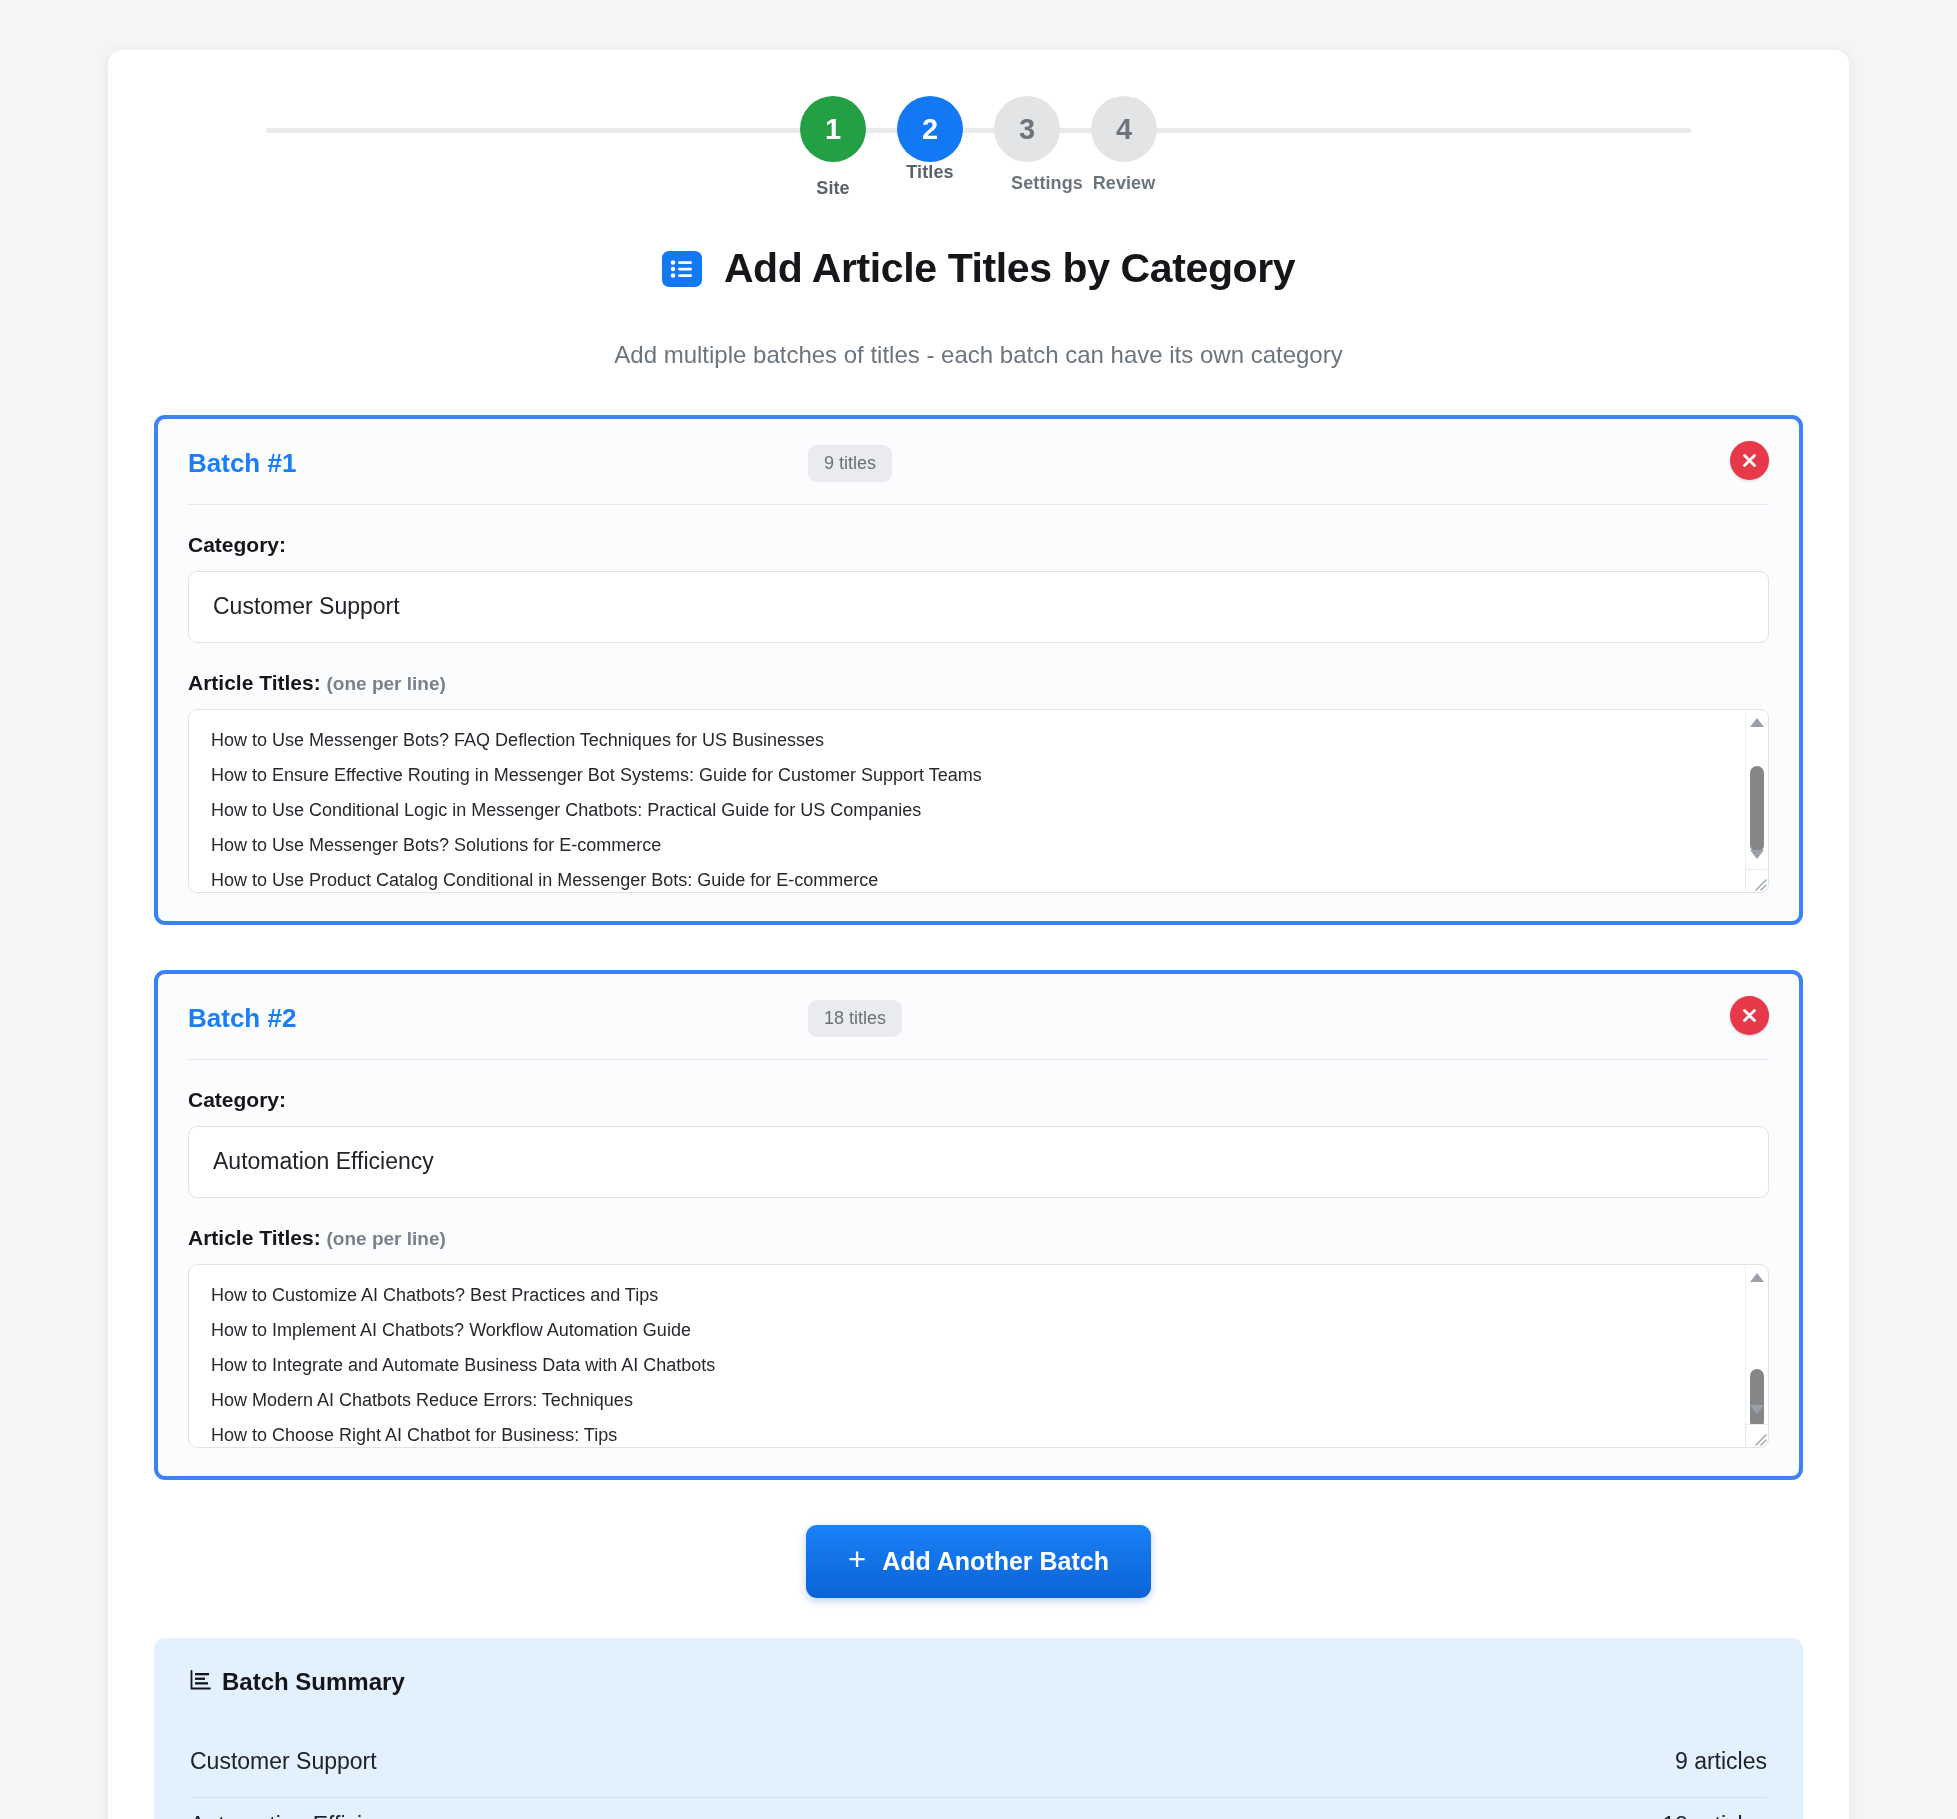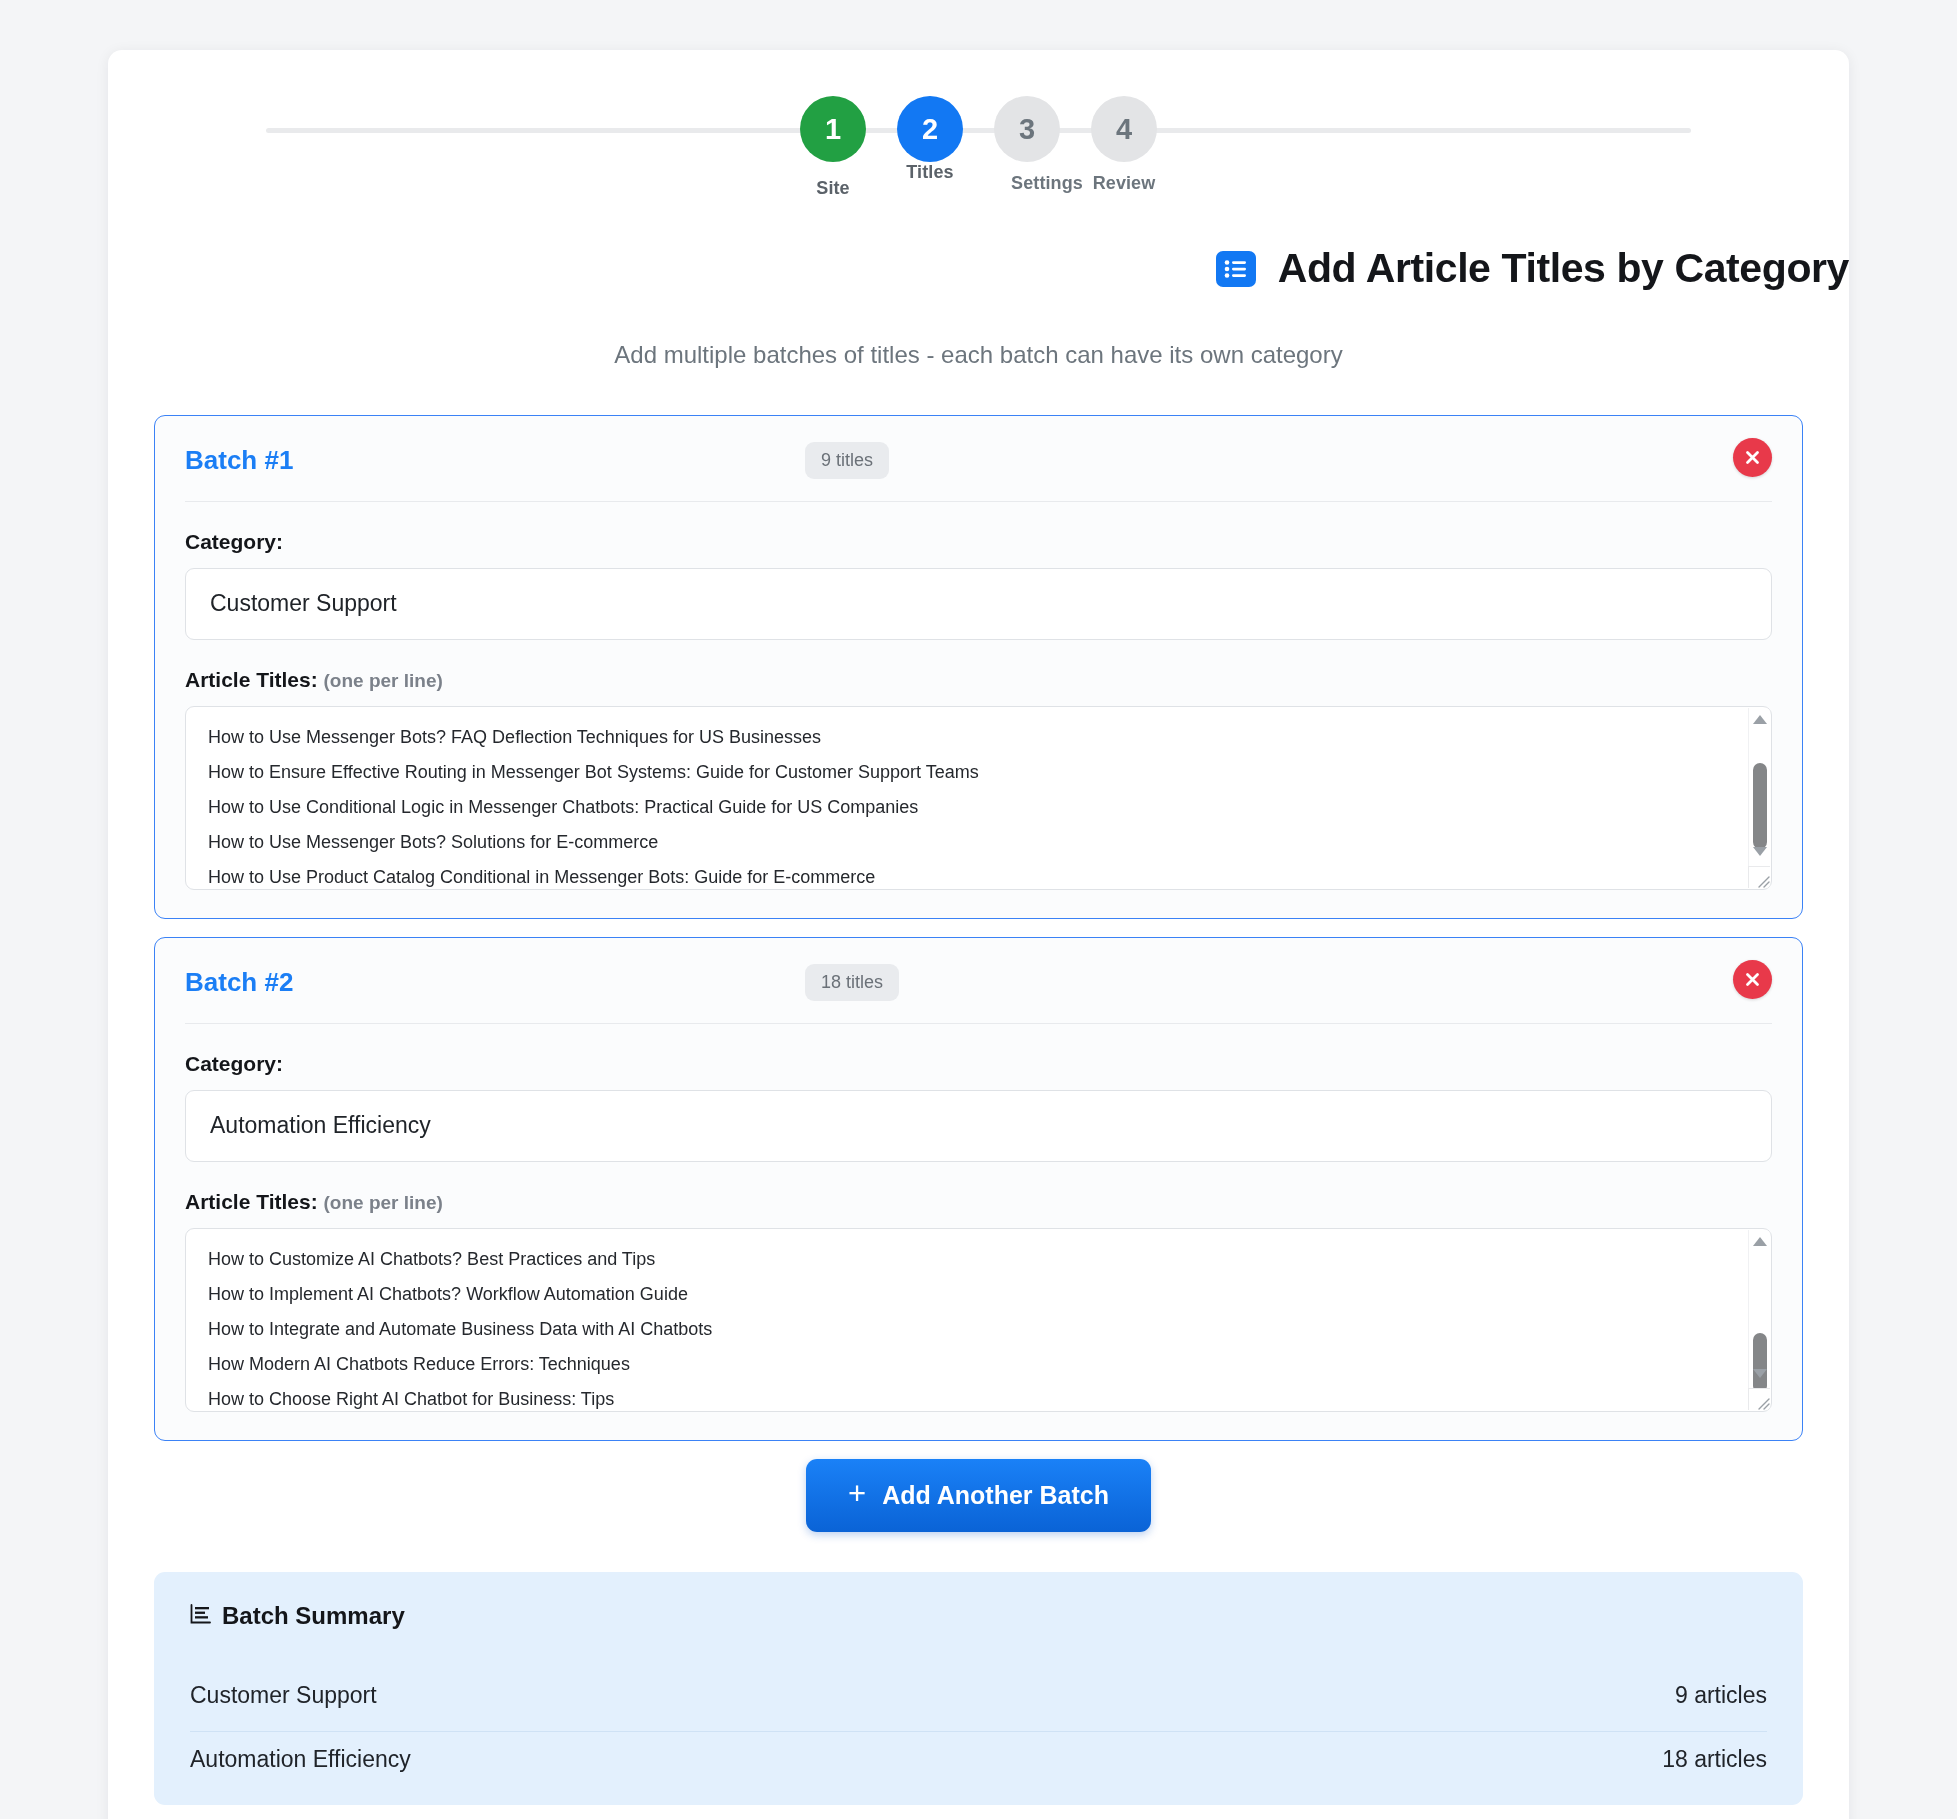--- a/index.html
+++ b/index.html
@@ -49,44 +49,44 @@
     color: #5b6269; letter-spacing: .1px; white-space: nowrap;
   }
   .step-label.muted { color: #6c757d; }
   .step.s-titles .step-label { margin-top: 0; }
   .step.s-settings .step-label { margin-top: 11px; margin-left: 40px; }
   .step.s-review   .step-label { margin-top: 11px; }
   .step.s-site     .step-label { margin-top: 16px; }
 
   
   .heading-row {
-    display: flex; align-items: center; justify-content: flex-end;
+    display: flex; align-items: center; justify-content: center;
     gap: 22px; margin-top: -22px;
   }
   .list-icon {
     width: 40px; height: 36px; border-radius: 7px; background: #1278f3;
     display: flex; align-items: center; justify-content: center; flex: none;
   }
   .list-icon svg { display:block; }
   .page-title {
     font-size: 41px; font-weight: 700; color: #14161a; letter-spacing: -.4px;
   }
   .page-subtitle {
     text-align: center; margin-top: 21px;
     font-size: 24px; color: #6c757d; font-weight: 400;
   }
 
   
   .batches { margin-top: 46px; padding: 0 46px; }
   .batch-card {
     background: #fbfcfd;
-    border: 1px solid #3b82f6;
+    border: 4px solid #3b82f6;
     border-radius: 11px;
     padding: 26px 30px 28px 30px;
-    margin-bottom: 18px;
+    margin-bottom: 45px;
     position: relative;
   }
   .batch-head {
     display: flex; align-items: center; position: relative;
     padding-bottom: 22px; border-bottom: 1px solid #e8eaed;
   }
   .batch-name {
     font-size: 26px; font-weight: 600; color: #1b7ef5;
     width: 620px; flex: none;
   }

